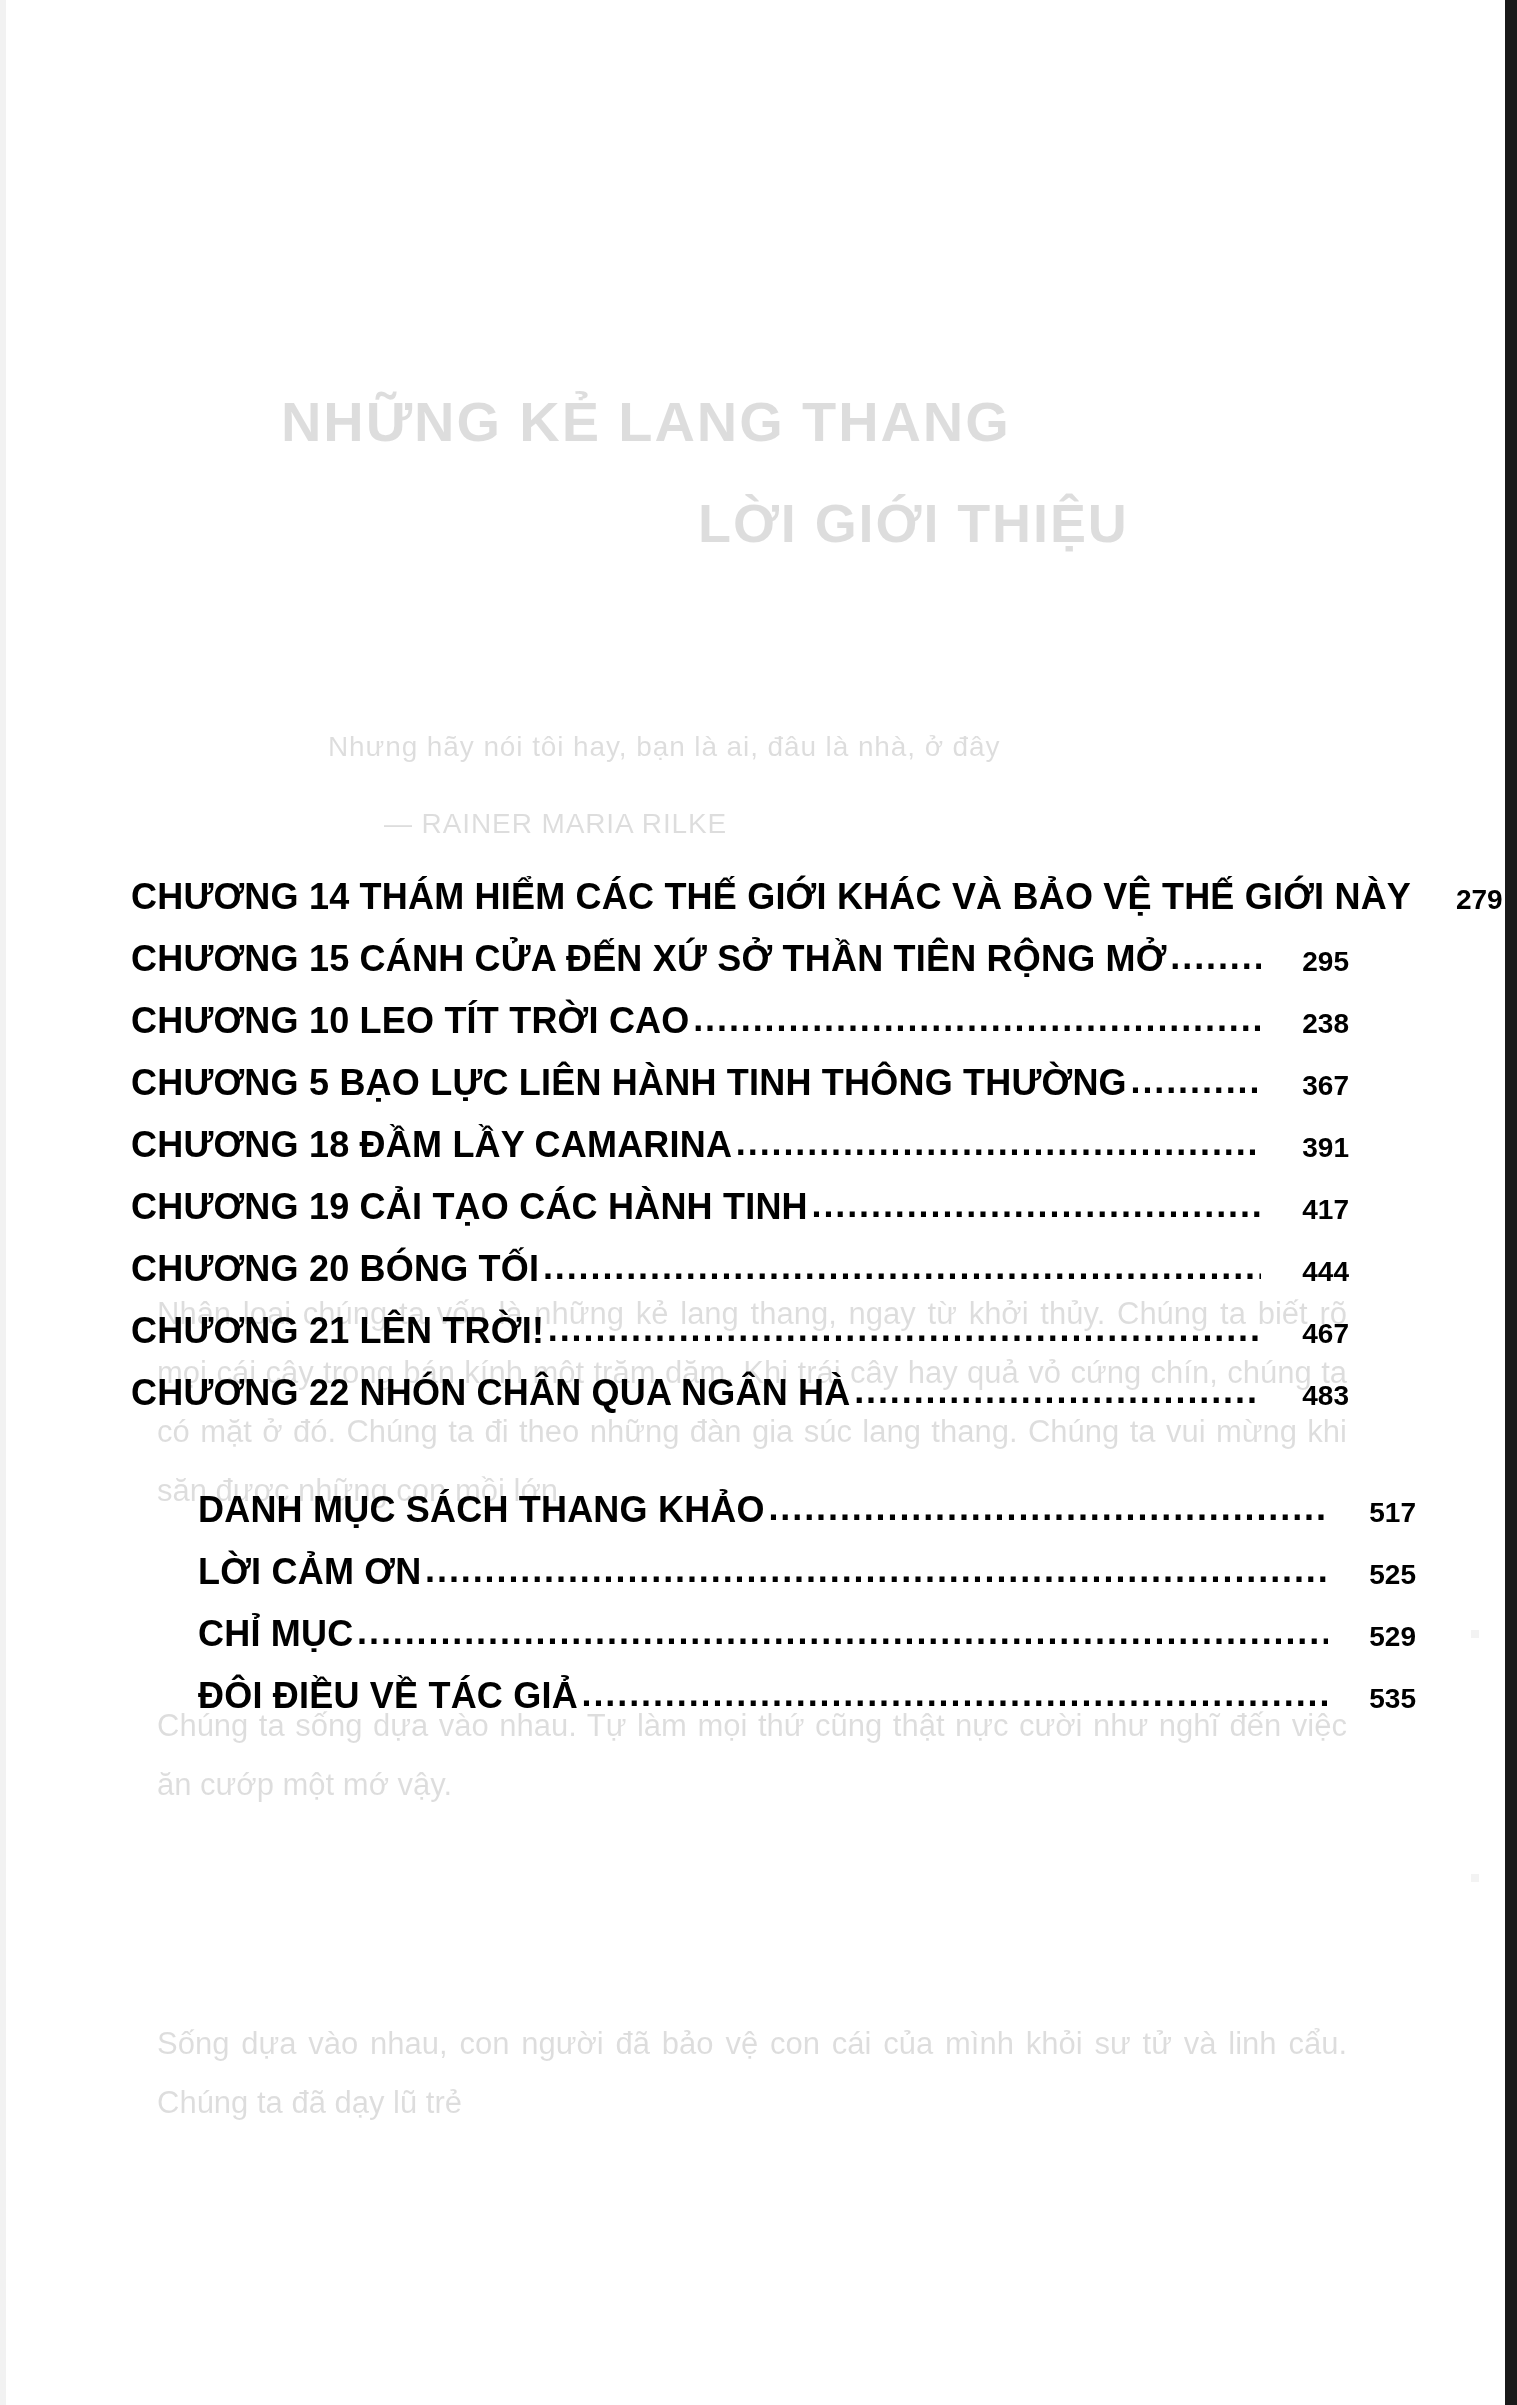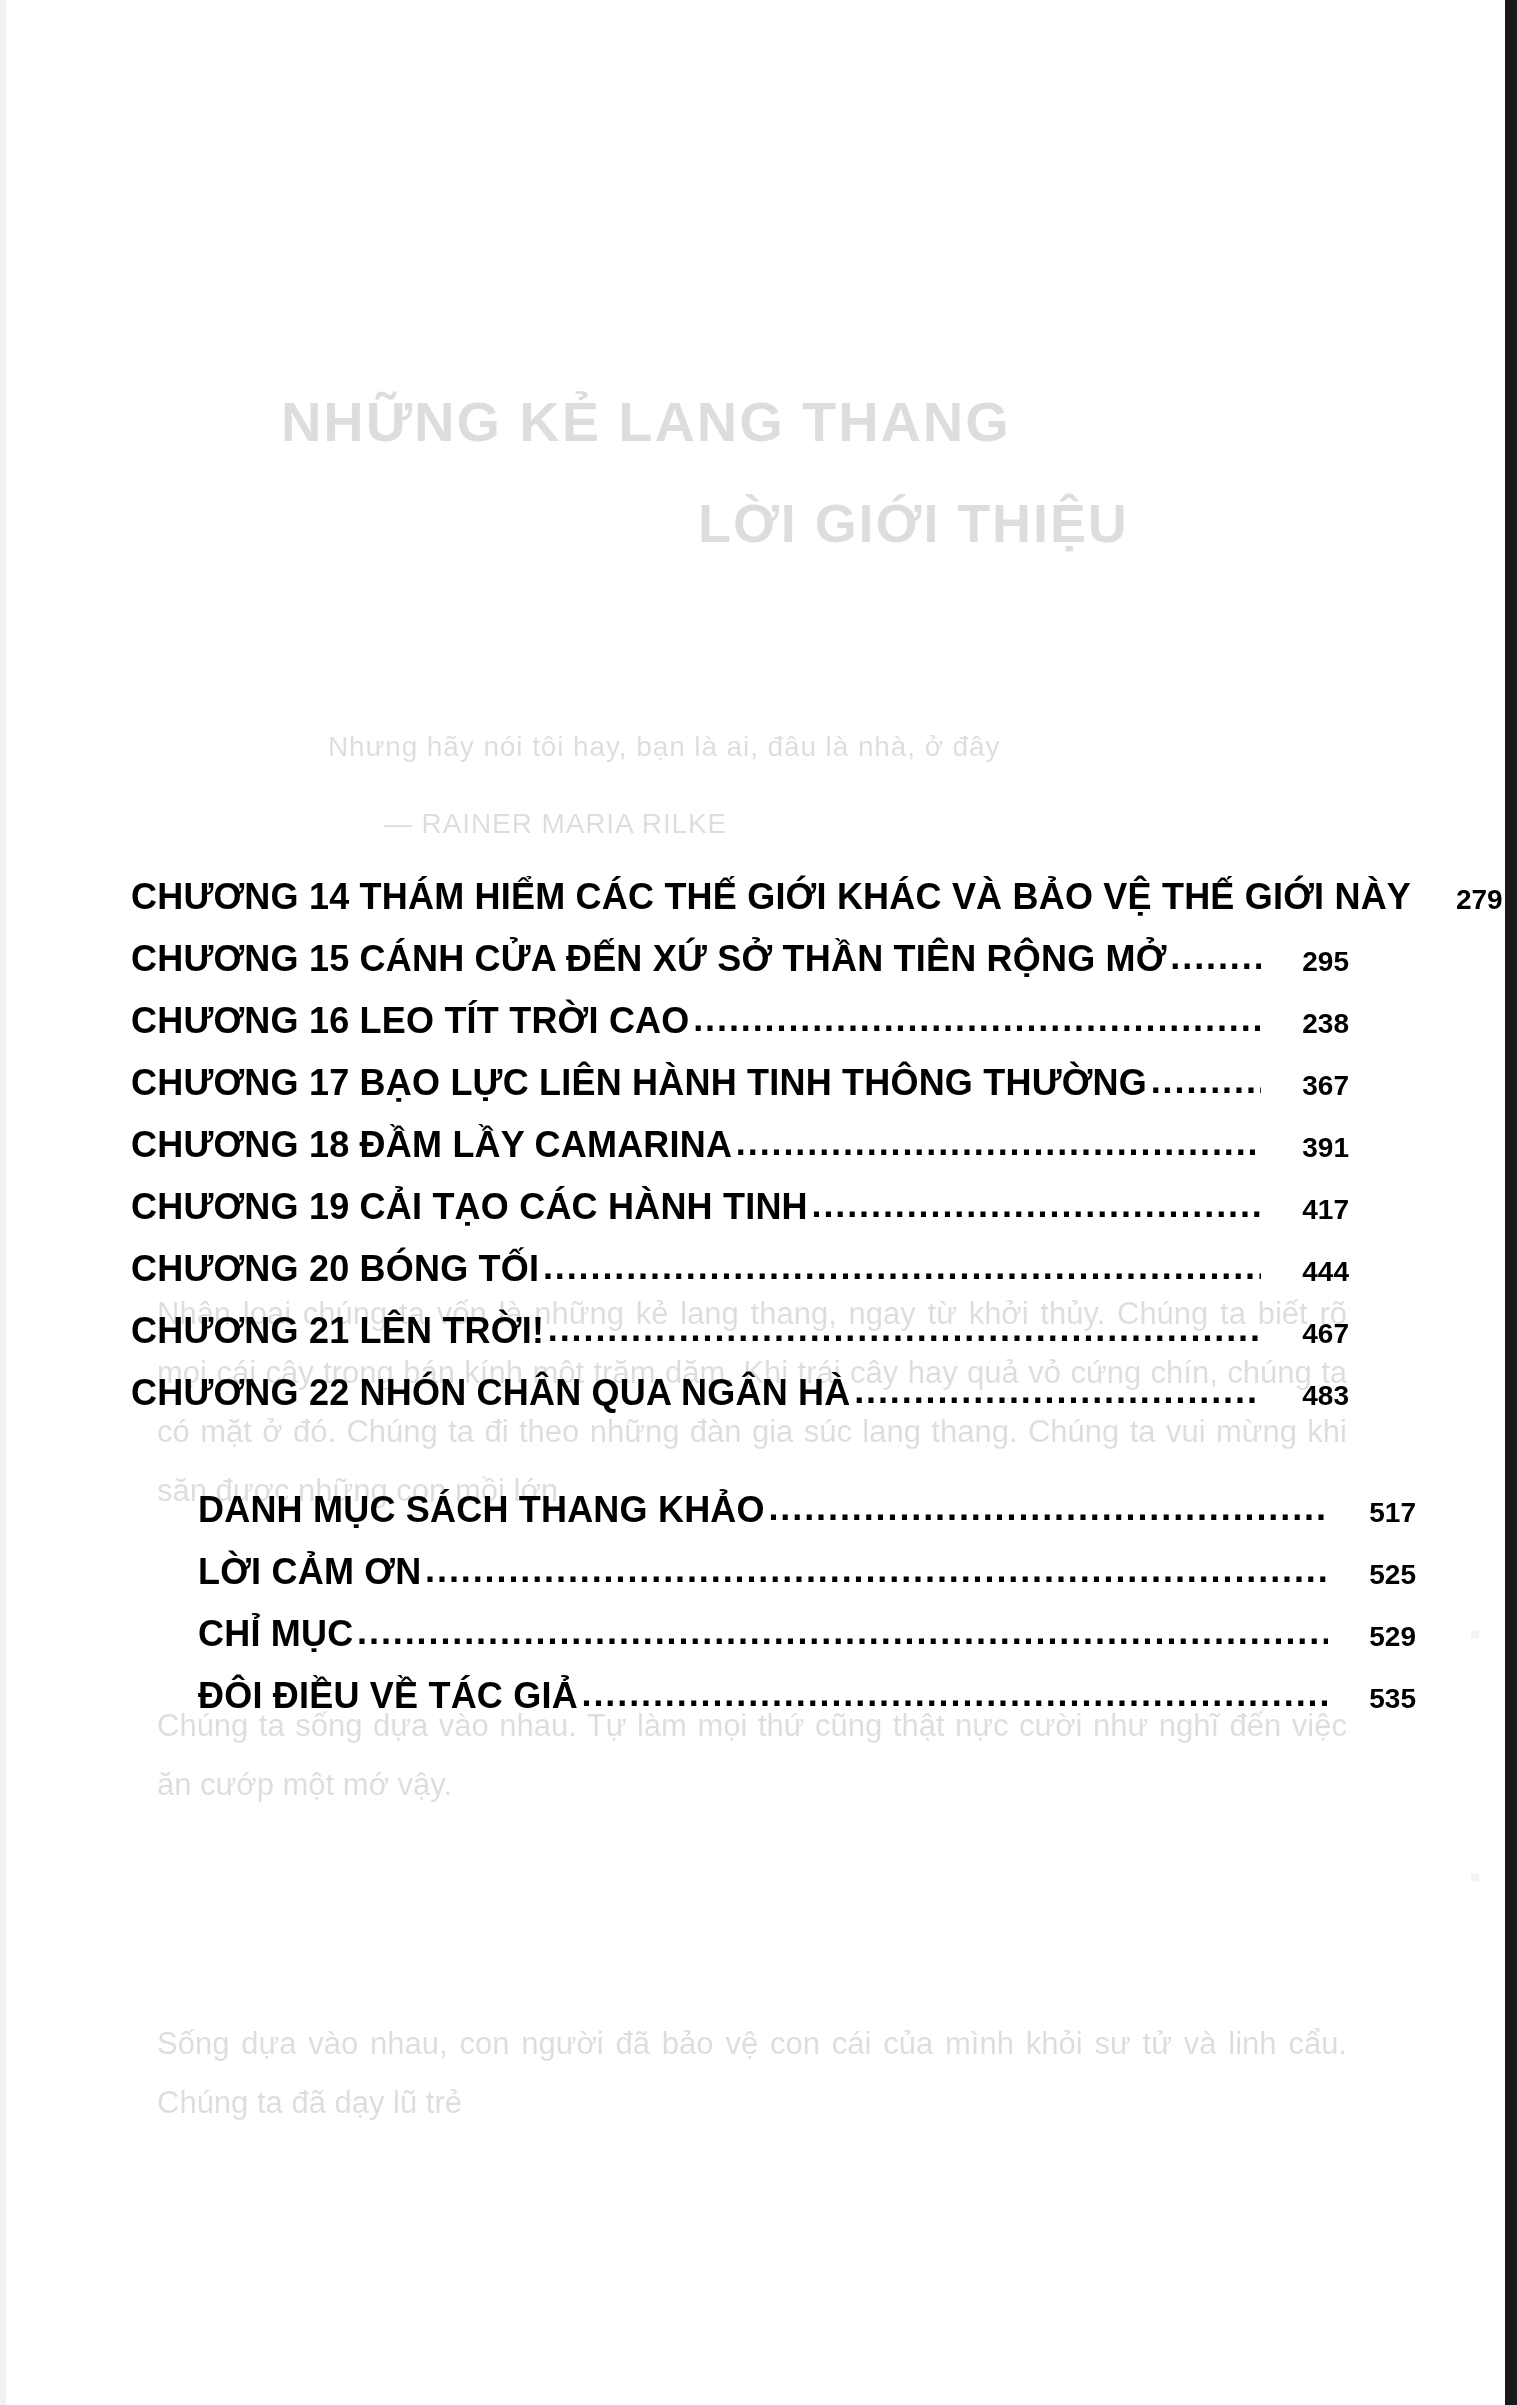--- a/index.html
+++ b/index.html
@@ -172,27 +172,27 @@
         <span class="toc-page">279</span>
       </div>
 
       <div class="toc-row">
         <span class="toc-label">CHƯƠNG 15 CÁNH CỬA ĐẾN XỨ SỞ THẦN TIÊN RỘNG MỞ</span>
         <span class="toc-dots">............................................................................................................................................................</span>
         <span class="toc-page">295</span>
       </div>
 
       <div class="toc-row">
-        <span class="toc-label">CHƯƠNG 16 LEO TÍT TRỜI CAO</span>
+        <span class="toc-label">CHƯƠNG 10 LEO TÍT TRỜI CAO</span>
         <span class="toc-dots">............................................................................................................................................................</span>
         <span class="toc-page">238</span>
       </div>
 
       <div class="toc-row">
-        <span class="toc-label">CHƯƠNG 17 BẠO LỰC LIÊN HÀNH TINH THÔNG THƯỜNG</span>
+        <span class="toc-label">CHƯƠNG 5 BẠO LỰC LIÊN HÀNH TINH THÔNG THƯỜNG</span>
         <span class="toc-dots">............................................................................................................................................................</span>
         <span class="toc-page">367</span>
       </div>
 
       <div class="toc-row">
         <span class="toc-label">CHƯƠNG 18 ĐẦM LẦY CAMARINA</span>
         <span class="toc-dots">............................................................................................................................................................</span>
         <span class="toc-page">391</span>
       </div>
 

